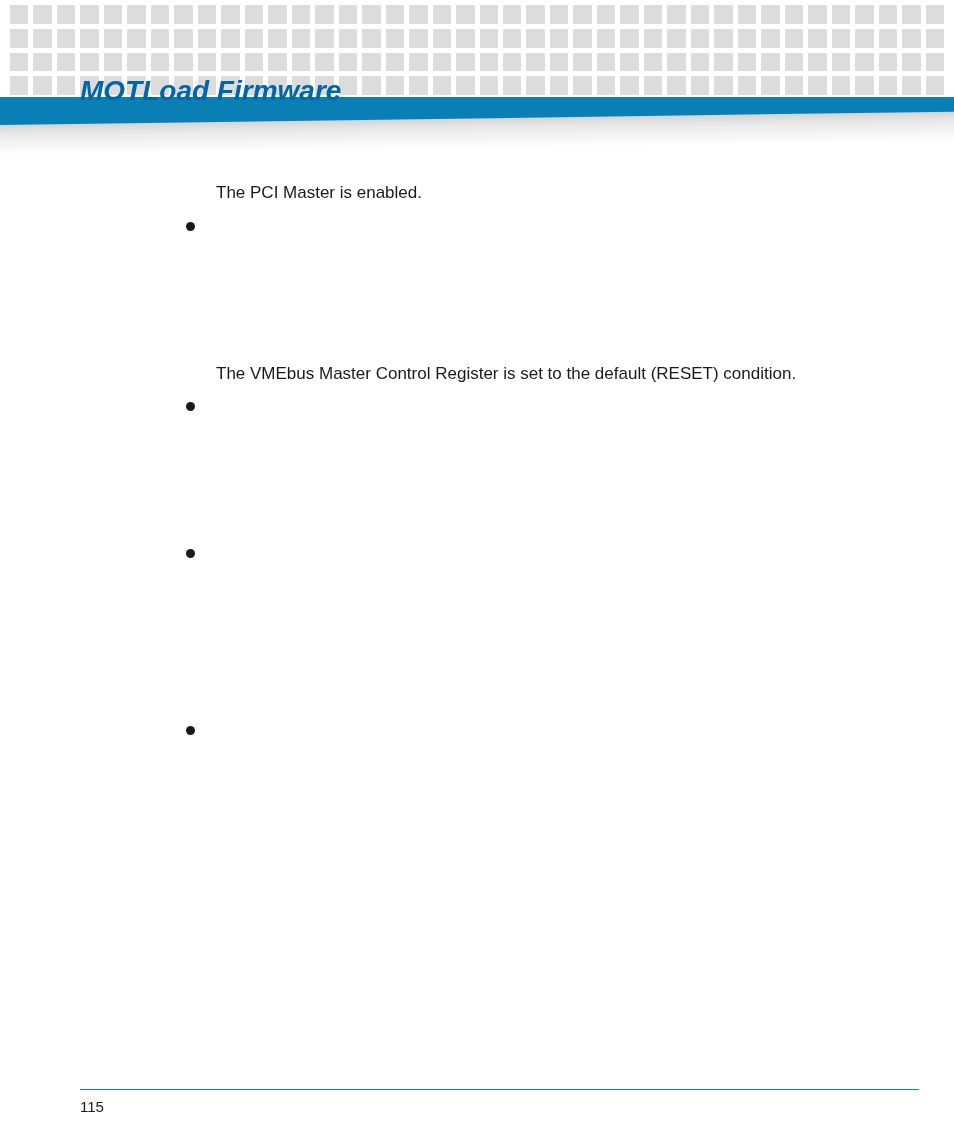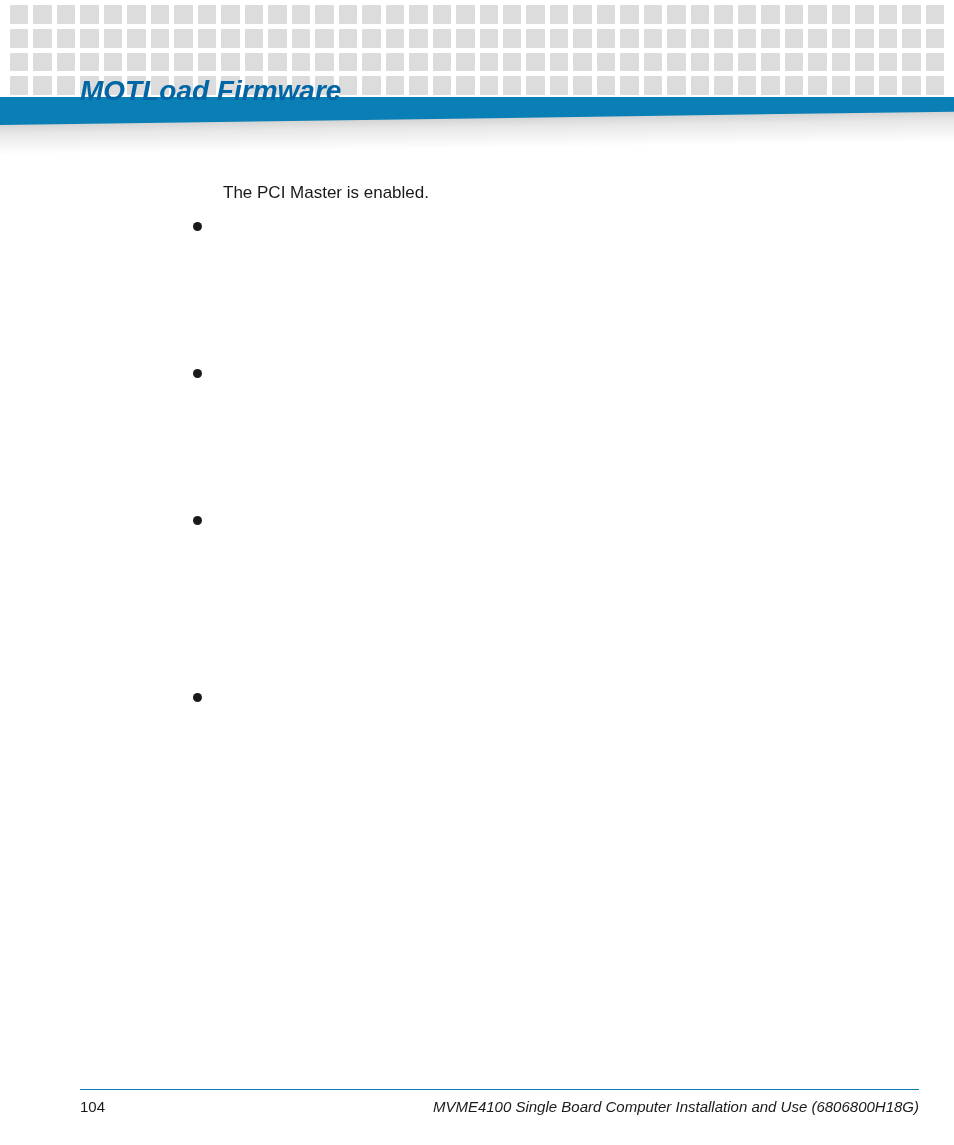--- a/index.html
+++ b/index.html
@@ -64,21 +64,21 @@
       width: 100%;
       height: 30px;
       background: linear-gradient(to bottom, #d4d4d4 0%, #e8e8e8 30%, #ffffff 100%);
       transform: skewY(-0.8deg);
       transform-origin: left top;
     }
     
     .content {
       position: absolute;
       top: 180px;
-      left: 183px;
+      left: 176px;
       width: 720px;
     }
     
     .body-text {
       font-size: 17px;
       color: #1a1a1a;
       line-height: 1.5;
       margin-left: 40px;
       margin-bottom: 8px;
     }
@@ -297,30 +297,30 @@
 
 <div class="blue-bar"></div>
 <div class="gray-bar"></div>
 
 <div class="content">
   <div class="body-text">The PCI Master is enabled.</div>
   <div class="bullet-row">
     <div class="bullet"></div>
   </div>
 
+  <div class="body-text">The VMEbus Master Control Register is set to the default (RESET) condition.</div>
   <div class="bullet-row">
     <div class="bullet"></div>
   </div>
 
   <div class="bullet-row large-gap">
     <div class="bullet"></div>
   </div>
 
   <div class="bullet-row">
     <div class="bullet"></div>
   </div>
 </div>
 
 <div class="footer-line"></div>
 <div class="footer">
-  <span>104</span>
-  <span class="footer-right">MVME4100 Single Board Computer Installation and Use (6806800H18G)</span>
+  <span>115</span>
 </div>
 
 </body></html>

